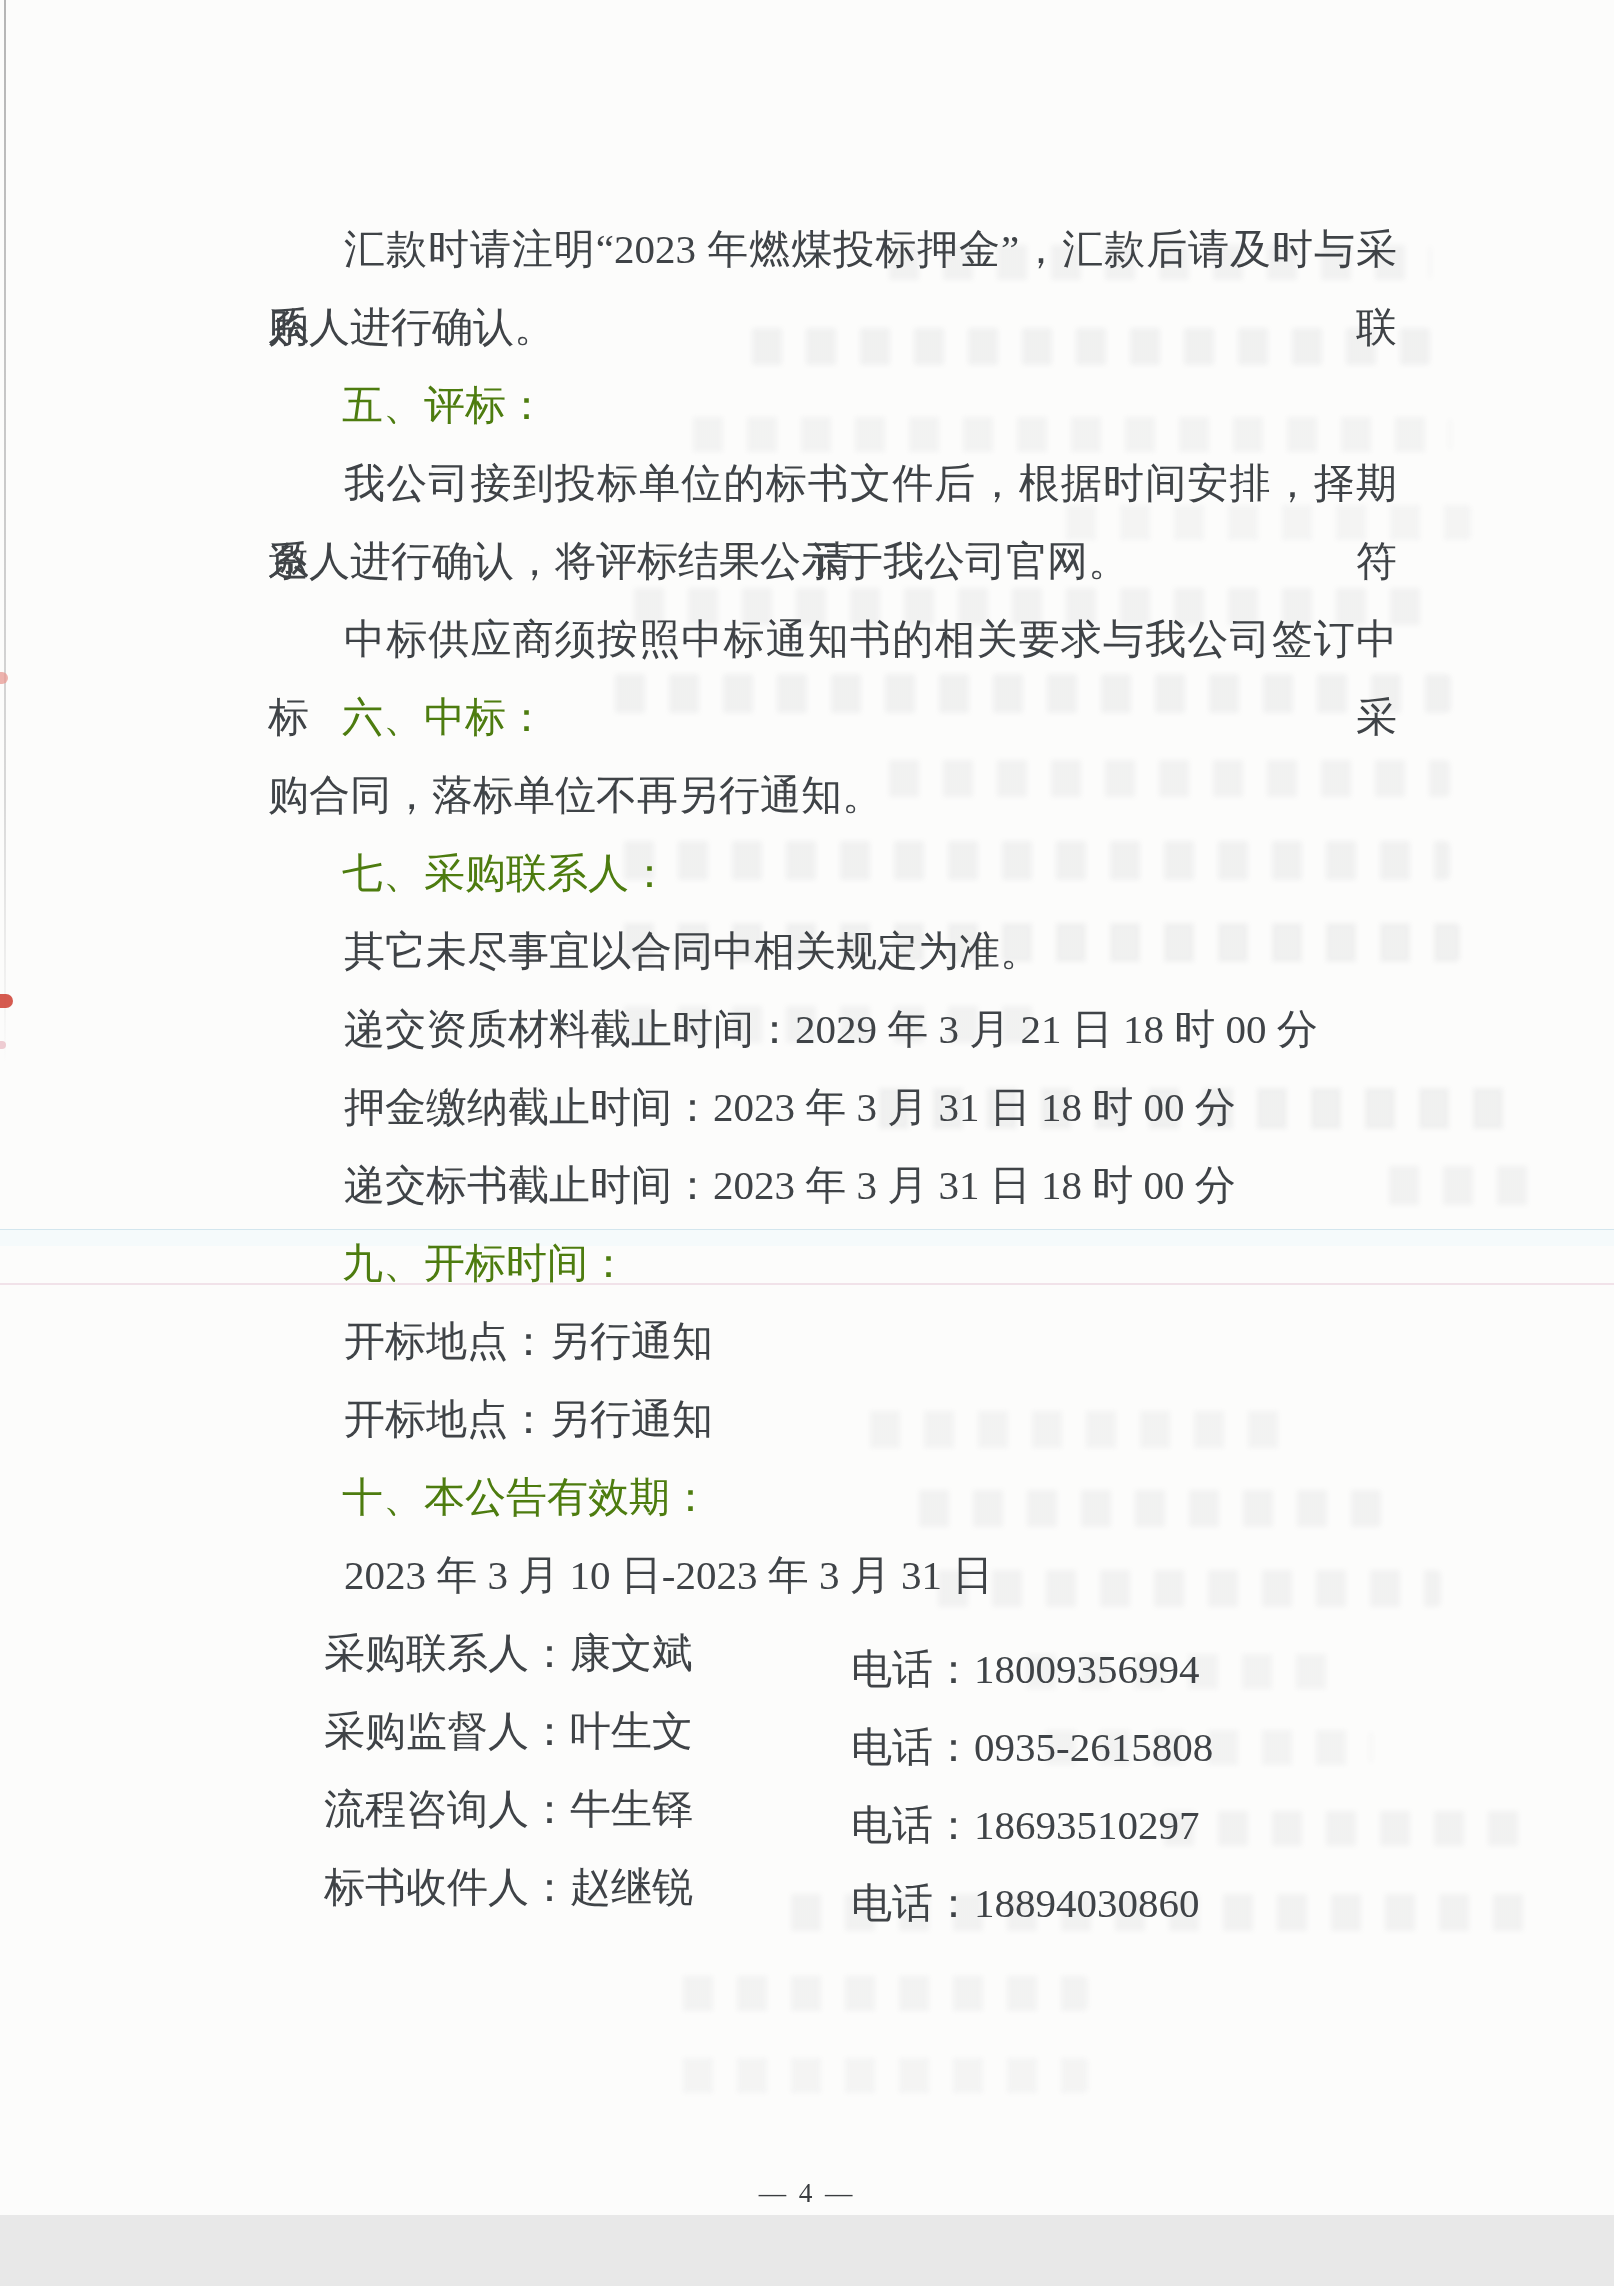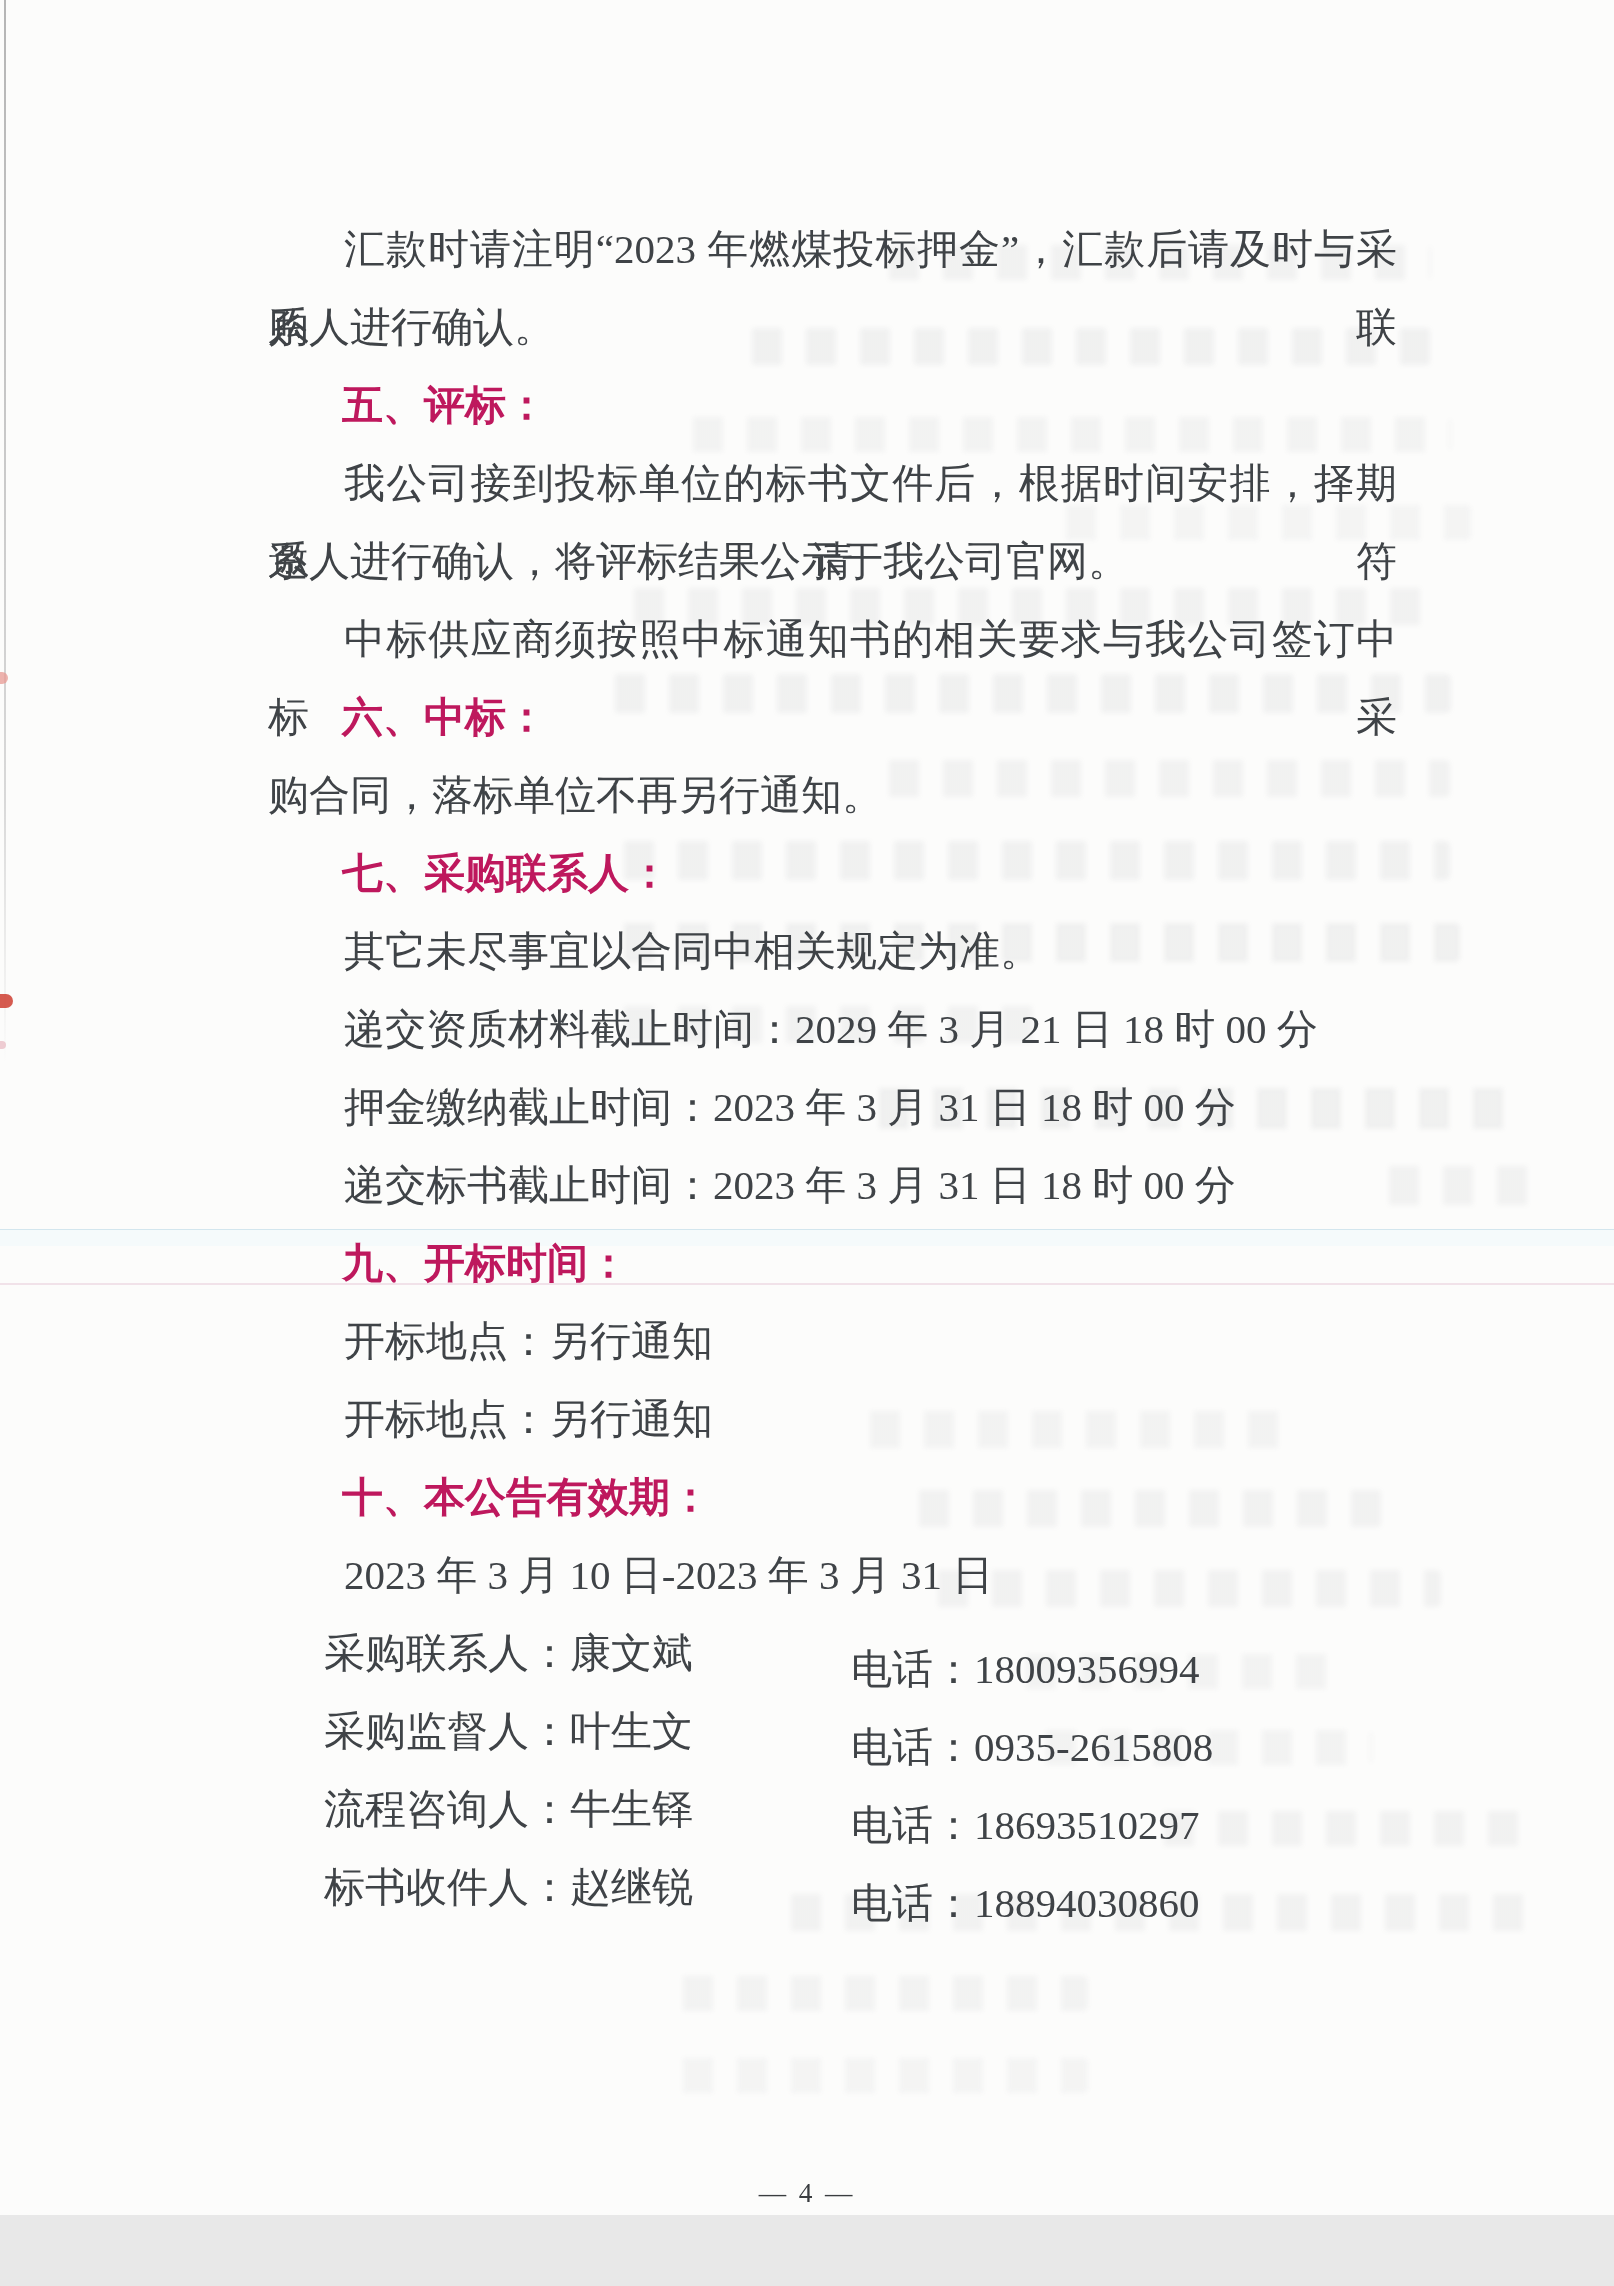--- a/index.html
+++ b/index.html
@@ -14,21 +14,21 @@
   
   .doc-body{
     position:absolute;
     left:268px;top:210px;width:1129px;
     font-size:41px;line-height:78px;
     z-index:5;
   }
   .line{height:78px;white-space:nowrap;}
   .para-first{text-indent:76px;}
   .para-rest{text-indent:0;}
-  .heading{text-indent:74px;font-weight:bold;color:#be185d;}
+  .heading{text-indent:74px;font-weight:normal;color:#4d7c0f;}
   .fill{white-space:normal;text-align:justify;text-align-last:justify;}
   .contact{text-indent:56px;position:relative;}
   .contact .phone{position:absolute;left:583px;top:16px;text-indent:0;}
   
   .footer{
     position:absolute;top:2178px;left:0;width:1614px;
     text-align:center;font-size:27.4px;letter-spacing:2.9px;color:#3a3d40;z-index:5;
   }
   
   .ghost-layer{position:absolute;inset:0;z-index:1;}

